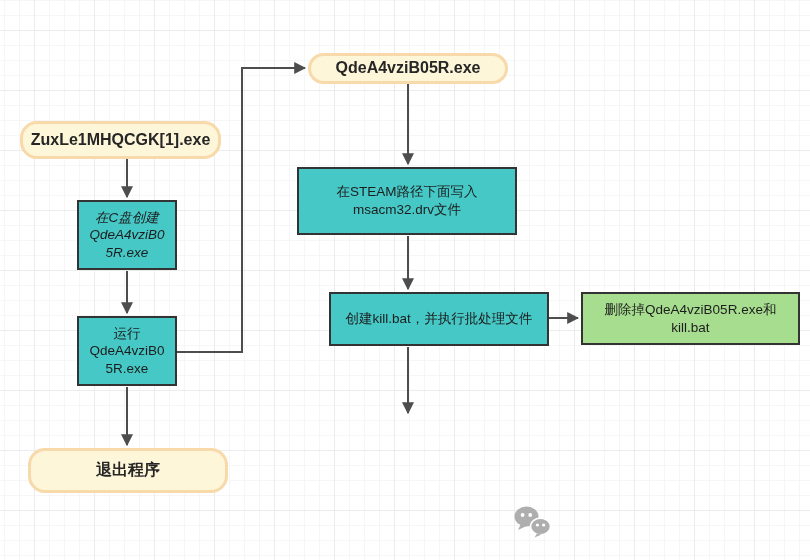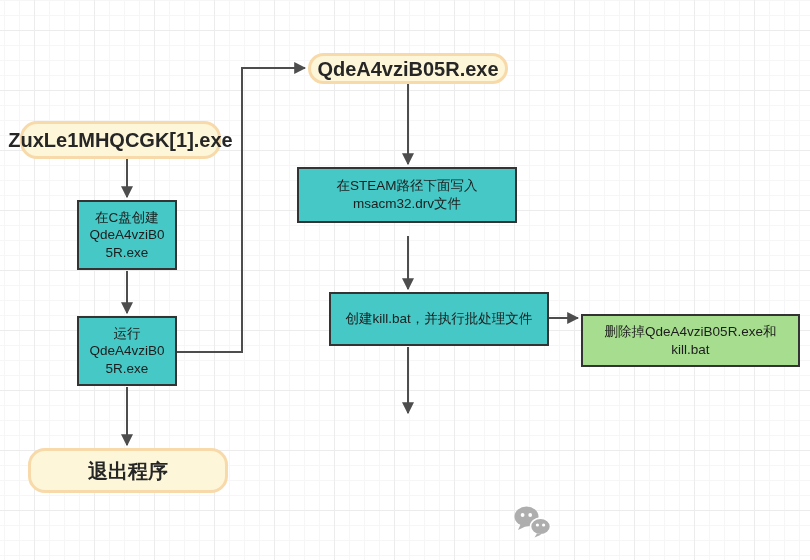--- a/index.html
+++ b/index.html
@@ -15,42 +15,42 @@
     background-size:60px 60px,60px 60px,15px 15px,15px 15px;
     background-position:34px 30px,34px 30px,4px 0,4px 0;
   }
   .node{
     position:absolute;display:flex;align-items:center;justify-content:center;
     text-align:center;white-space:pre-line;box-sizing:border-box;
     color:#222;line-height:1.3;
   }
   .pill{
     background:#fdf6d8;border:3px solid #f8d9a9;border-radius:17px;
-    font-weight:bold;font-size:20px;color:#262626;
+    font-weight:bold;font-size:16px;color:#262626;
   }
   .process{
     background:#45c8c6;border:2px solid #333;font-size:13.5px;color:#1d1d1d;
   }
   .result{
-    background:#a7dd8f;border:2px solid #333;font-size:13.5px;color:#1d1d1d;margin-top:22px;
+    background:#a7dd8f;border:2px solid #333;font-size:13.5px;color:#1d1d1d;
   }
   .connectors{position:absolute;left:0;top:0;pointer-events:none;}
   .watermark{
     position:absolute;left:514px;top:506px;display:flex;align-items:center;gap:9px;
   }
   .watermark-text{
     color:#b3b3b3;font-size:21px;letter-spacing:1px;
   }
   
   #n-start   {left:20px; top:121px; width:201px; height:38px;}
   #n-payload {left:308px;top:53px;  width:200px; height:31px;}
-  #n-create  {left:77px; top:200px; width:100px; height:70px;}
+  #n-create  {left:77px; top:200px; width:100px; height:70px;font-style:italic;}
   #n-run     {left:77px; top:316px; width:100px; height:70px;text-align:center;}
   #n-exitprog{left:28px; top:448px; width:200px; height:45px;}
-  #n-steam   {left:297px;top:167px; width:220px; height:56px;}
+  #n-steam   {left:297px;top:167px; width:220px; height:68px;}
   #n-kill    {left:297px;top:292px; width:220px; height:54px;margin-left:32px;}
   #n-delete  {left:581px;top:292px; width:219px; height:53px;}
   #n-payexit {left:308px;top:416px; width:200px; height:31px;}
 </style>
 </head>
 <body>
 
 <div class="canvas">
 
   <svg class="connectors" width="810" height="560">

